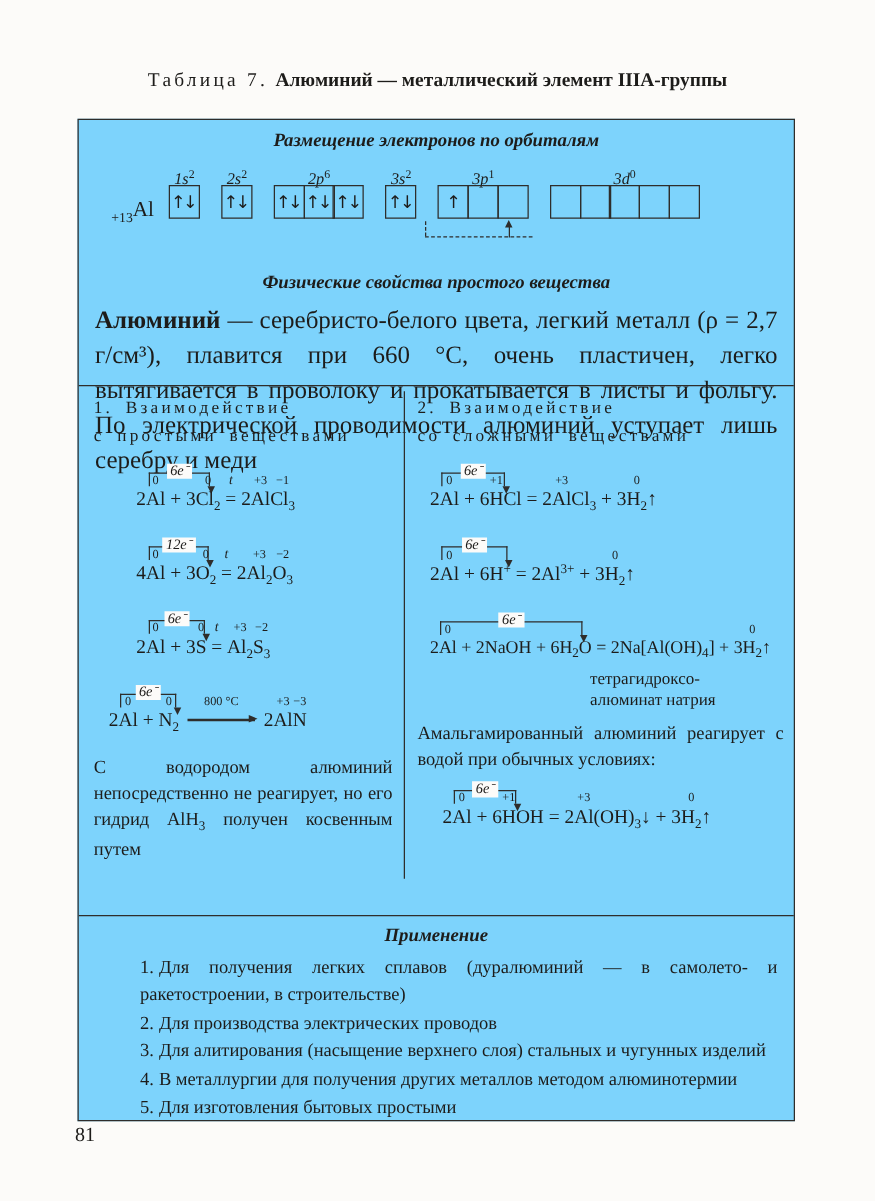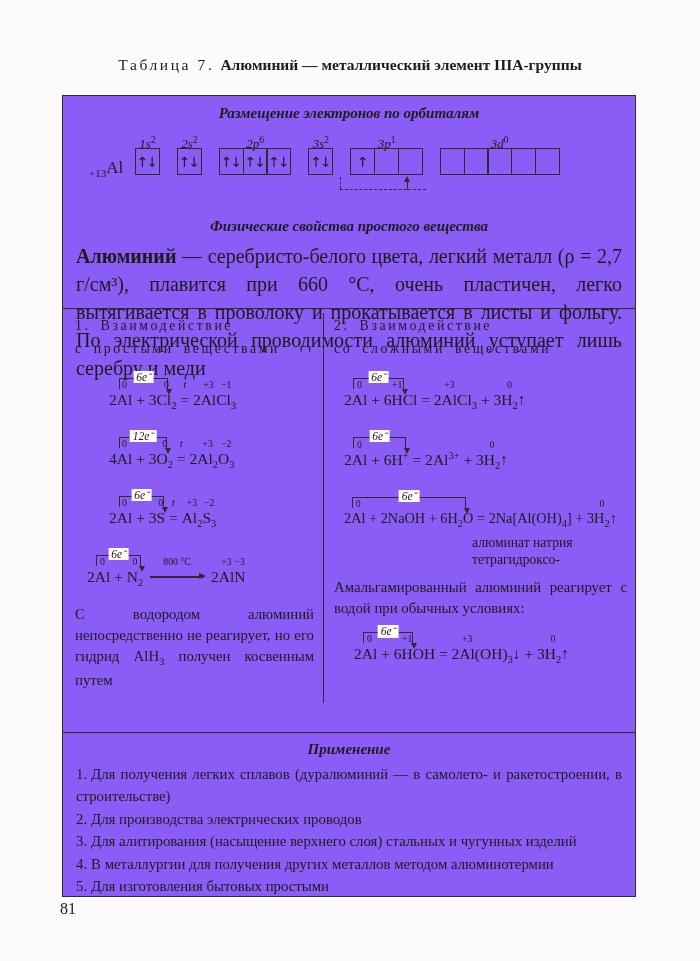--- a/index.html
+++ b/index.html
@@ -9,21 +9,21 @@
     font-family:"Liberation Serif", serif;
   }
   .sheet { position:relative; width:700px; height:961px; }
 
   
   .page-title { position:absolute; top:56px; left:0; width:100%; text-align:center; font-size:15.5px; white-space:nowrap; }
   .title-label { letter-spacing:2.6px; margin-right:6px; }
   .title-text { font-weight:bold; }
 
   
-  .table-box { position:absolute; left:62px; top:95px; width:574px; height:802px; border:1.7px solid #2e2d2b; box-sizing:border-box; background:#8b5cf6; }
+  .table-box { position:absolute; left:62px; top:95px; width:574px; height:802px; border:1.7px solid #2e2d2b; box-sizing:border-box; background:#7dd3fc; }
 
   .rubric { text-align:center; font-style:italic; font-weight:bold; font-size:15px; }
 
   
   .sec-top { height:212px; box-sizing:border-box; padding-top:9px; }
 
   .orb-diagram { position:relative; display:flex; align-items:flex-start; padding-left:26px; margin-top:10px; height:74px; }
   .orb-atom { margin-top:26px; width:46px; font-size:17px; white-space:nowrap; }
   .orb-atom sub { font-size:11px; }
   .orb-group { display:flex; flex-direction:column; align-items:center; margin-right:17px; }
@@ -67,21 +67,21 @@
   .ebracket .lbl { position:absolute; top:-8px; left:50%; transform:translateX(-50%); background:#fcfbf9; padding:0 3px; font-size:11.5px; font-style:italic; line-height:1.1; white-space:nowrap; }
   .ebracket::after { content:''; position:absolute; right:-4.6px; bottom:-6px; border:3.8px solid transparent; border-top:6.5px solid #2e2d2b; border-bottom:0; }
 
   .note { font-size:14.8px; line-height:1.42; text-align:justify; }
   .note .sub { font-size:10.5px; vertical-align:sub; }
   .product-caption { margin:-8px 0 8px 138px; font-size:13.6px; line-height:1.3; }
 
   
   .sec-app { border-top:1.7px solid #2e2d2b; padding:8px 13px 0 13px; }
   .app-list { margin-top:5px; font-size:14.8px; line-height:1.52; }
-  .app-item { text-align:justify; }
+  .app-item { text-align:justify;margin-left:36px; }
   .app-num { margin-right:4px; }
 
   .page-number { position:absolute; left:60px; top:900px; font-size:16px; }
 </style>
 </head>
 <body>
 
 <div class="sheet">
 
   <div class="page-title">
@@ -215,22 +215,22 @@
           </div>
 
           <div class="eq-row">
             <div class="ebracket" style="left:18px;width:112px">
                 <span class="lbl">6e⁻</span>
               </div>
             <div class="eq-line small" style="margin-left:10px"><span class="tok"><span class="tok-main">2</span></span><span class="tok"><span class="tok-top">0</span><span class="tok-main">Al</span></span><span class="tok"><span class="tok-main"> + 2NaOH + 6</span></span><span class="tok"><span class="tok-main">H</span><sub>2</sub></span><span class="tok"><span class="tok-main">O = 2Na[Al(OH)</span><sub>4</sub></span><span class="tok"><span class="tok-main">] + 3</span></span><span class="tok"><span class="tok-top">0</span><span class="tok-main">H</span><sub>2</sub></span><span class="tok"><span class="tok-main">↑</span></span></div>
           </div>
 
           <div class="product-caption">
+            <div>тетрагидроксо-</div>
             <div>алюминат натрия</div>
-            <div>тетрагидроксо-</div>
           </div>
 
           <div class="note">Амальгамированный алюминий реагирует с водой при обычных условиях:</div>
 
           <div class="eq-row">
             <div class="ebracket" style="left:29px;width:48px">
                 <span class="lbl">6e⁻</span>
               </div>
             <div class="eq-line" style="margin-left:20px"><span class="tok"><span class="tok-main">2</span></span><span class="tok"><span class="tok-top">0</span><span class="tok-main">Al</span></span><span class="tok"><span class="tok-main"> + 6</span></span><span class="tok"><span class="tok-top">+1</span><span class="tok-main">H</span></span><span class="tok"><span class="tok-main">OH = 2</span></span><span class="tok"><span class="tok-top">+3</span><span class="tok-main">Al</span></span><span class="tok"><span class="tok-main">(OH)</span><sub>3</sub></span><span class="tok"><span class="tok-main">↓ + 3</span></span><span class="tok"><span class="tok-top">0</span><span class="tok-main">H</span><sub>2</sub></span><span class="tok"><span class="tok-main">↑</span></span></div>
           </div>

